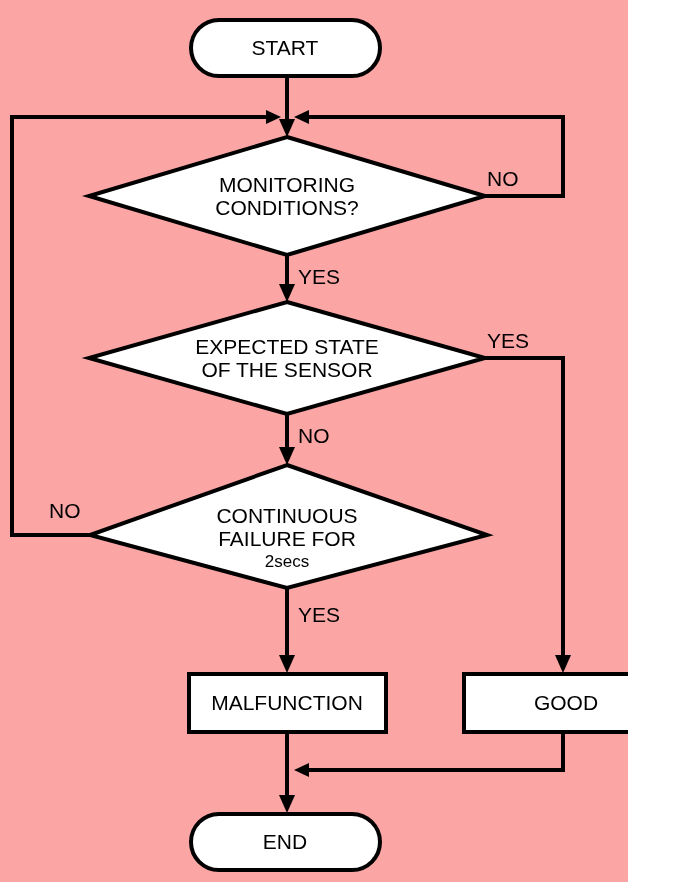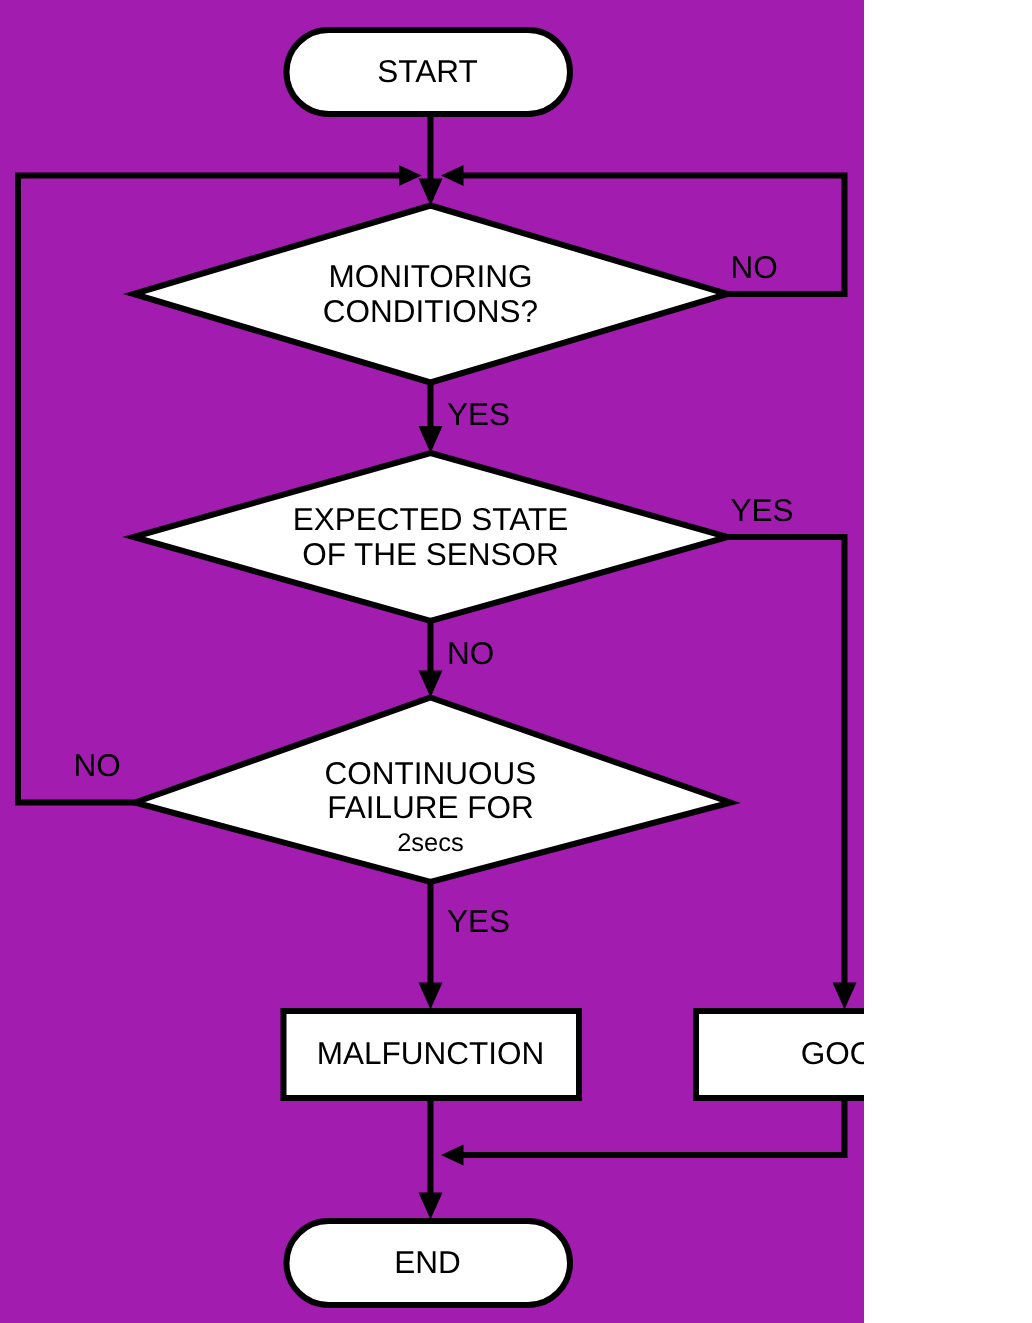--- a/index.html
+++ b/index.html
@@ -5,23 +5,23 @@
   html, body {
     margin: 0;
     padding: 0;
     background: #ffffff;
   }
   body {
     font-family: "Liberation Sans", sans-serif;
   }
   #flowchart-canvas {
     position: relative;
-    width: 576px;
+    width: 628px;
     height: 882px;
-    background: #a21caf;
+    background: #fca5a5;
     overflow: hidden;
   }
   svg.chart-svg {
     display: block;
     width: 688px;
     height: 882px;
   }
   .shape-stroke {
     fill: #ffffff;
     stroke: #000000;

